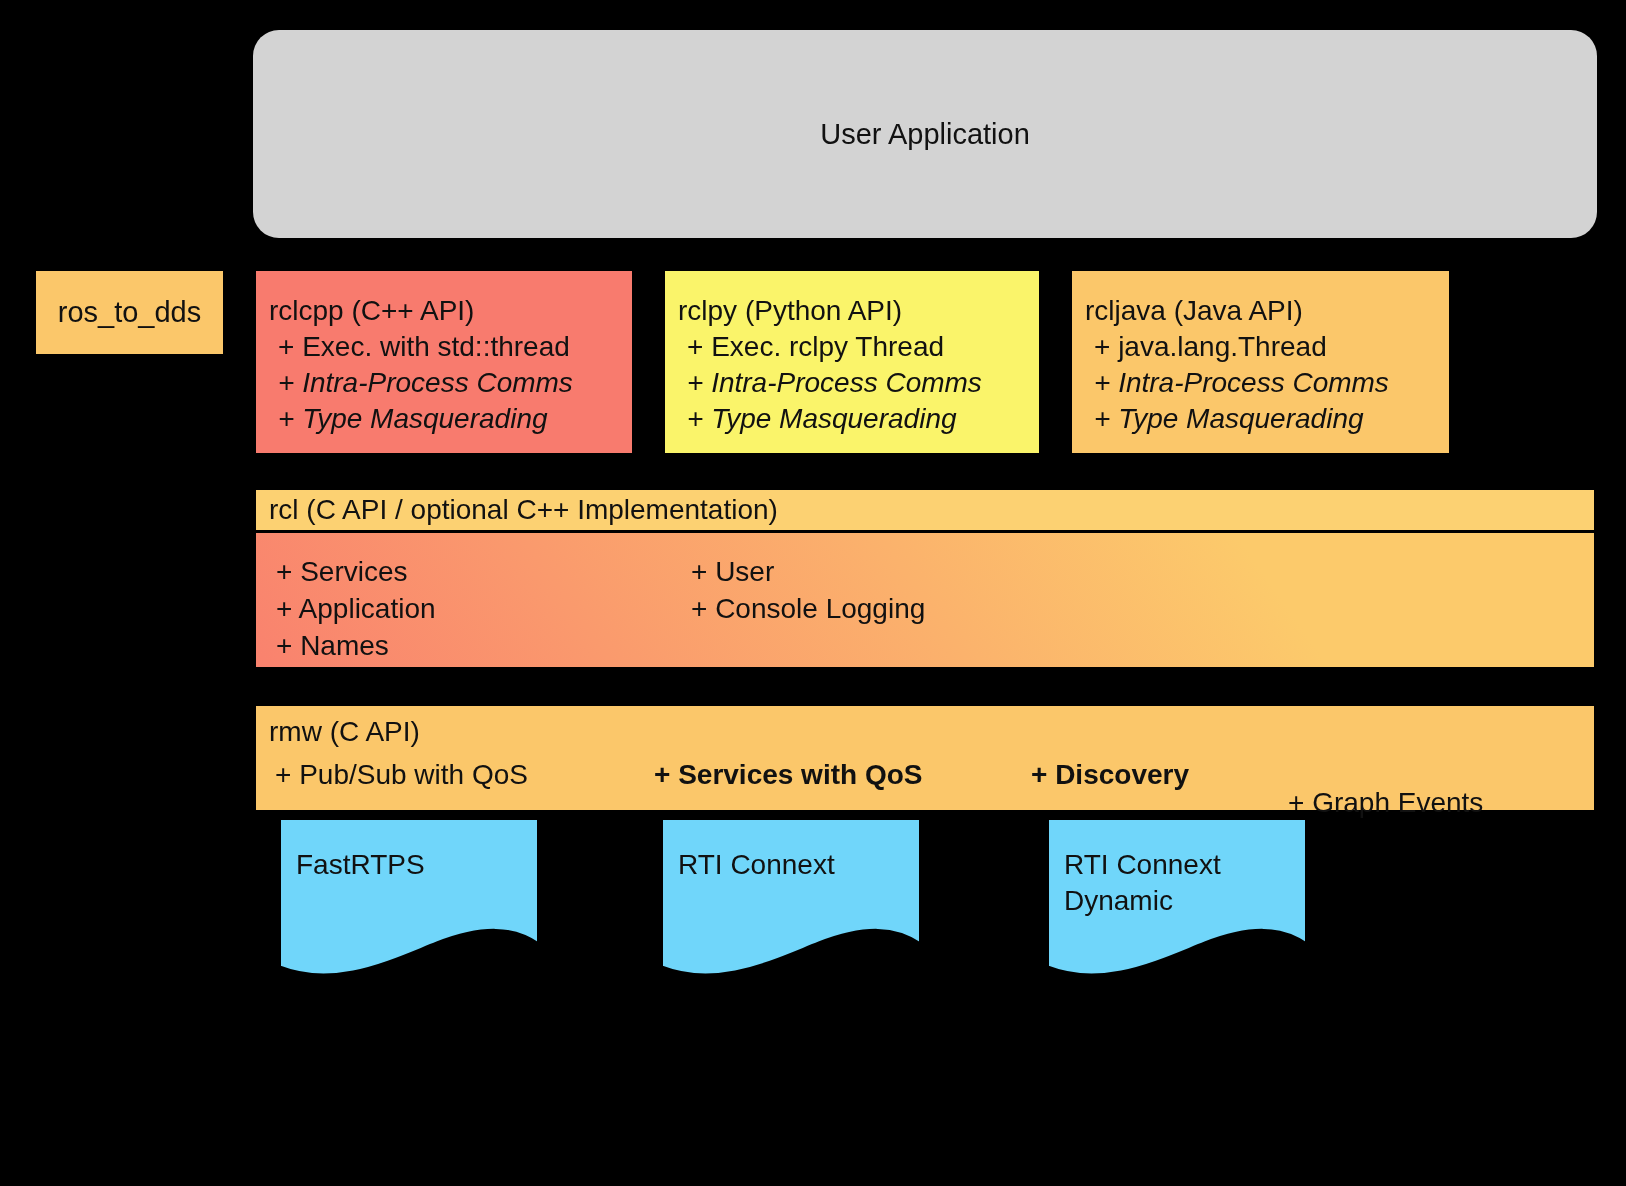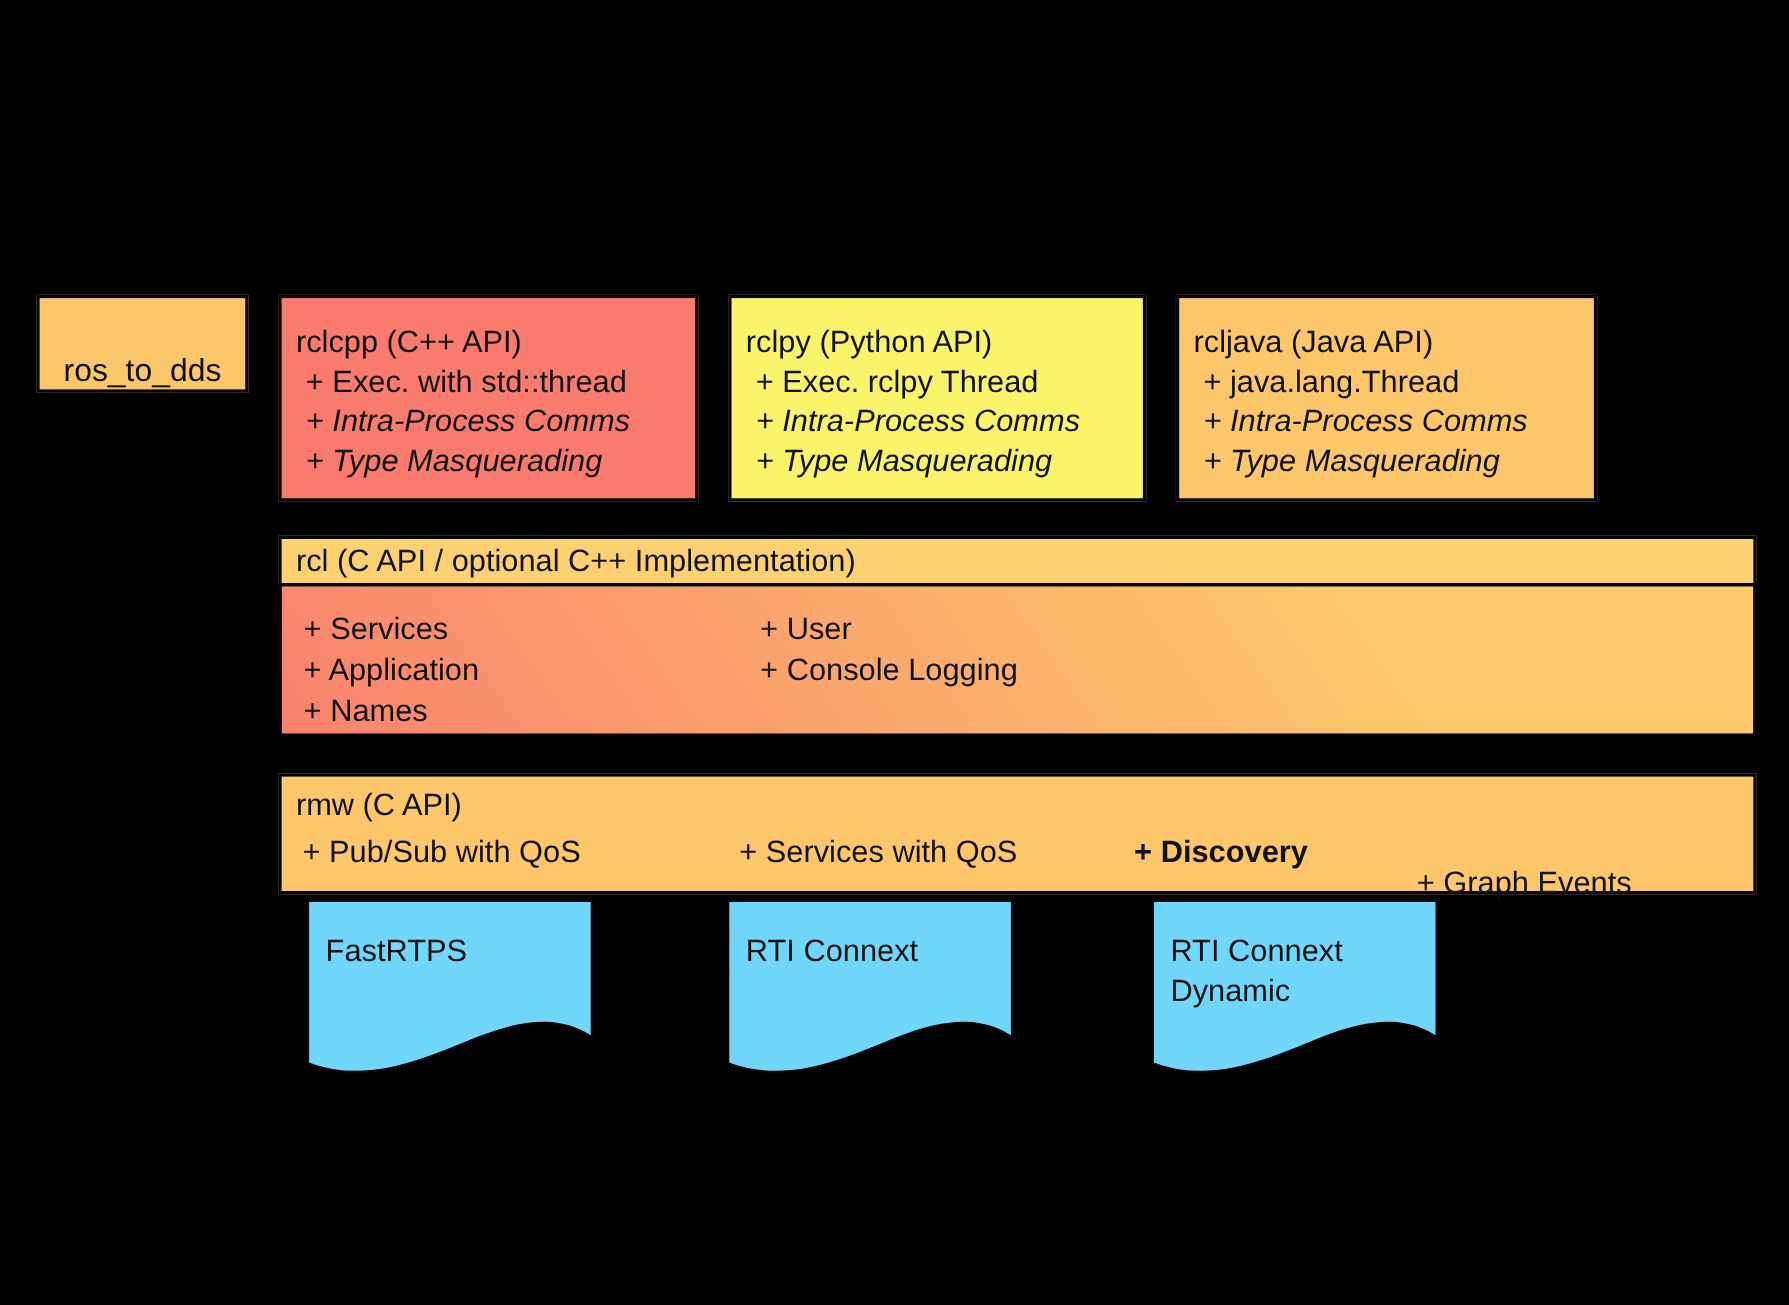--- a/index.html
+++ b/index.html
@@ -27,21 +27,21 @@
   .user-app{
     left:253px;top:30px;width:1344px;height:208px;
     background:var(--gray);
     border:none;border-radius:26px;
     display:flex;align-items:center;justify-content:center;
     font-size:29px;
   }
   .side-box{
     left:33px;top:268px;width:193px;height:89px;
     background:var(--orange);
-    display:flex;align-items:flex-end;justify-content:center;
+    display:flex;align-items:center;justify-content:center;
     font-size:29px;
   }
   .lib{top:268px;height:188px;padding:22px 12px 0 13px;font-size:28px;line-height:36px;}
   .lib-cpp {left:253px;width:382px;background:var(--salmon);}
   .lib-py  {left:662px;width:380px;background:var(--yellow);}
   .lib-java{left:1069px;width:383px;background:var(--orange);}
   .lib-item{padding-left:9px;white-space:nowrap;}
   .italic{font-style:italic;}
   .rcl-header{
     left:253px;top:487px;width:1344px;height:46px;
@@ -58,38 +58,41 @@
   .rcl-col-left{left:20px;}
   .rcl-col-right{left:435px;}
   .rmw{
     left:253px;top:703px;width:1344px;height:110px;
     background:var(--orange);
     font-size:28px;
   }
   .rmw-title{position:absolute;left:13px;top:10px;}
   .rmw-item{position:absolute;top:53px;white-space:nowrap;}
   .rmw-i0{left:19px;}
-  .rmw-i1{left:416px;}
+  .rmw-i1{left:398px;font-weight:bold;}
   .rmw-i2{left:775px;font-weight:bold;}
   .rmw-i3{left:1032px;margin-top:28px;}
   .dds{position:absolute;top:817px;width:262px;height:170px;}
   .dds svg{position:absolute;left:0;top:0;display:block;}
   .dds-0{left:278px;}
   .dds-1{left:660px;}
   .dds-2{left:1046px;}
   .dds-label{
     position:absolute;left:18px;top:30px;width:210px;
     font-size:28px;line-height:36px;
   }
 </style>
 </head>
 <body>
 
 <div class="canvas">
 
+  <div class="box user-app">
+    <span>User Application</span>
+  </div>
 
   <div class="box side-box">
     <span>ros_to_dds</span>
   </div>
 
   <div class="box lib lib-cpp">
     <div>rclcpp (C++ API)</div>
     <div class="lib-item">+ Exec. with std::thread</div>
     <div class="lib-item italic">+ Intra-Process Comms</div>
     <div class="lib-item italic">+ Type Masquerading</div>

